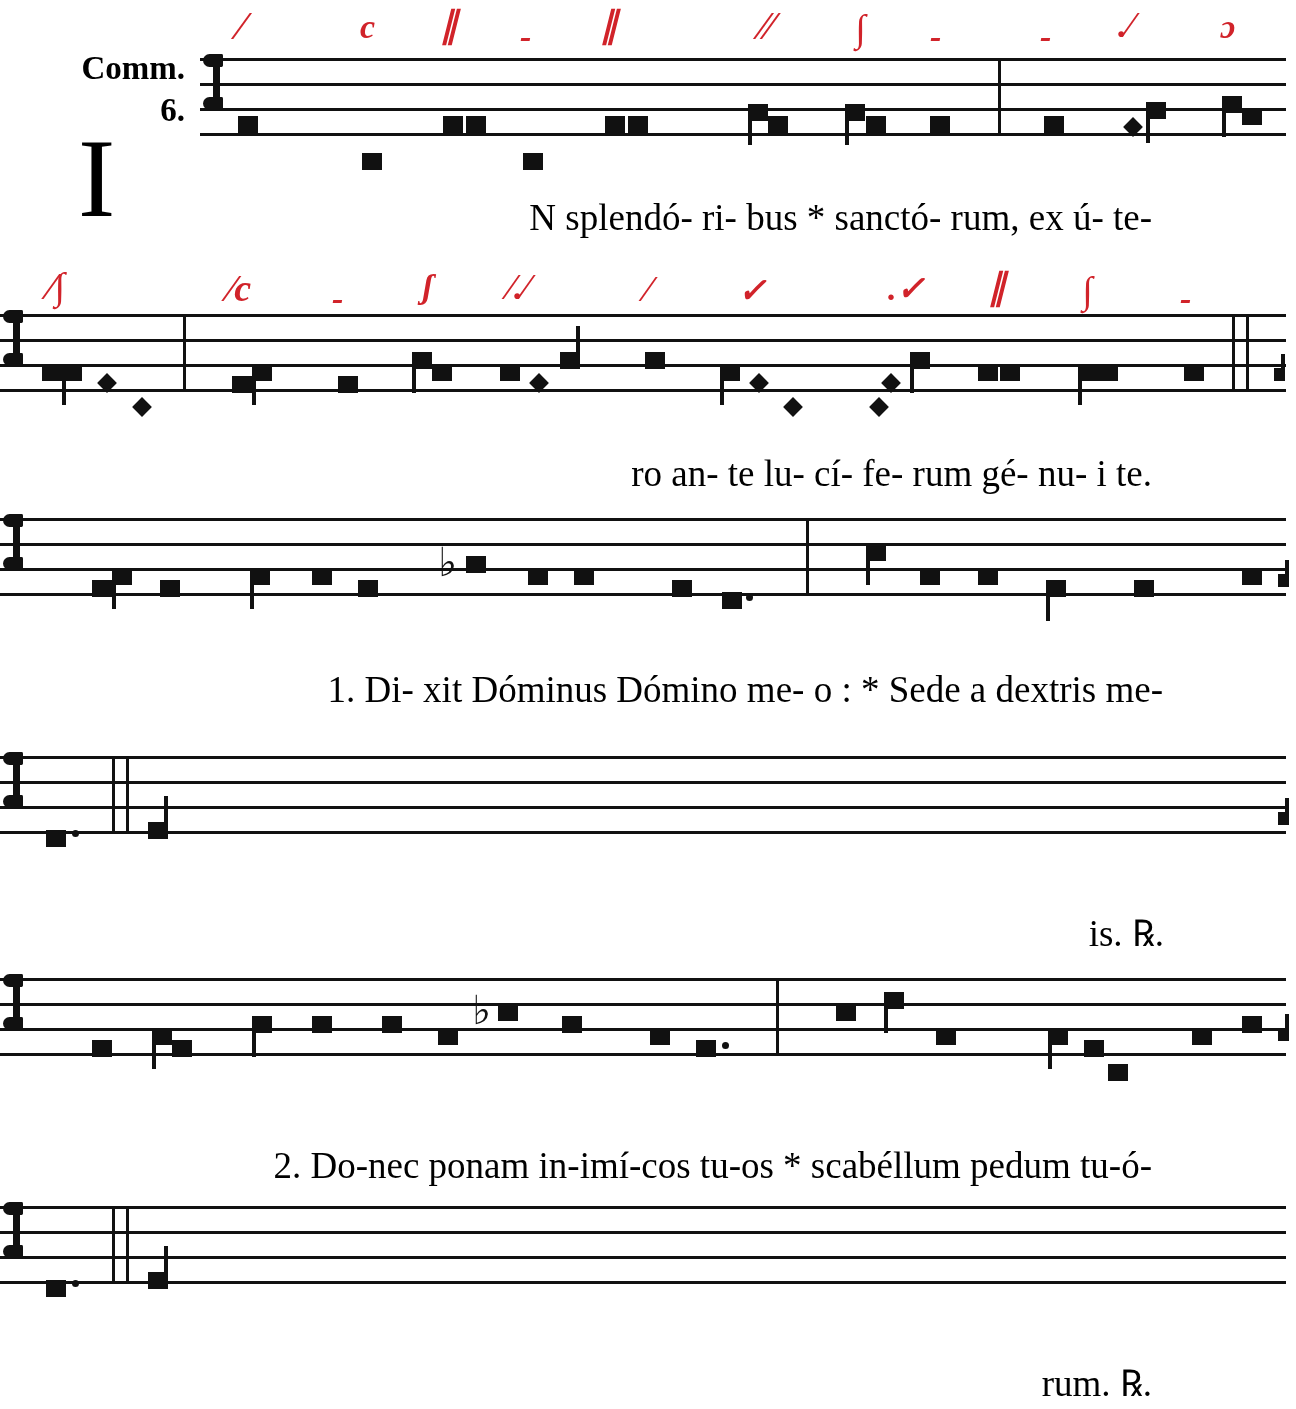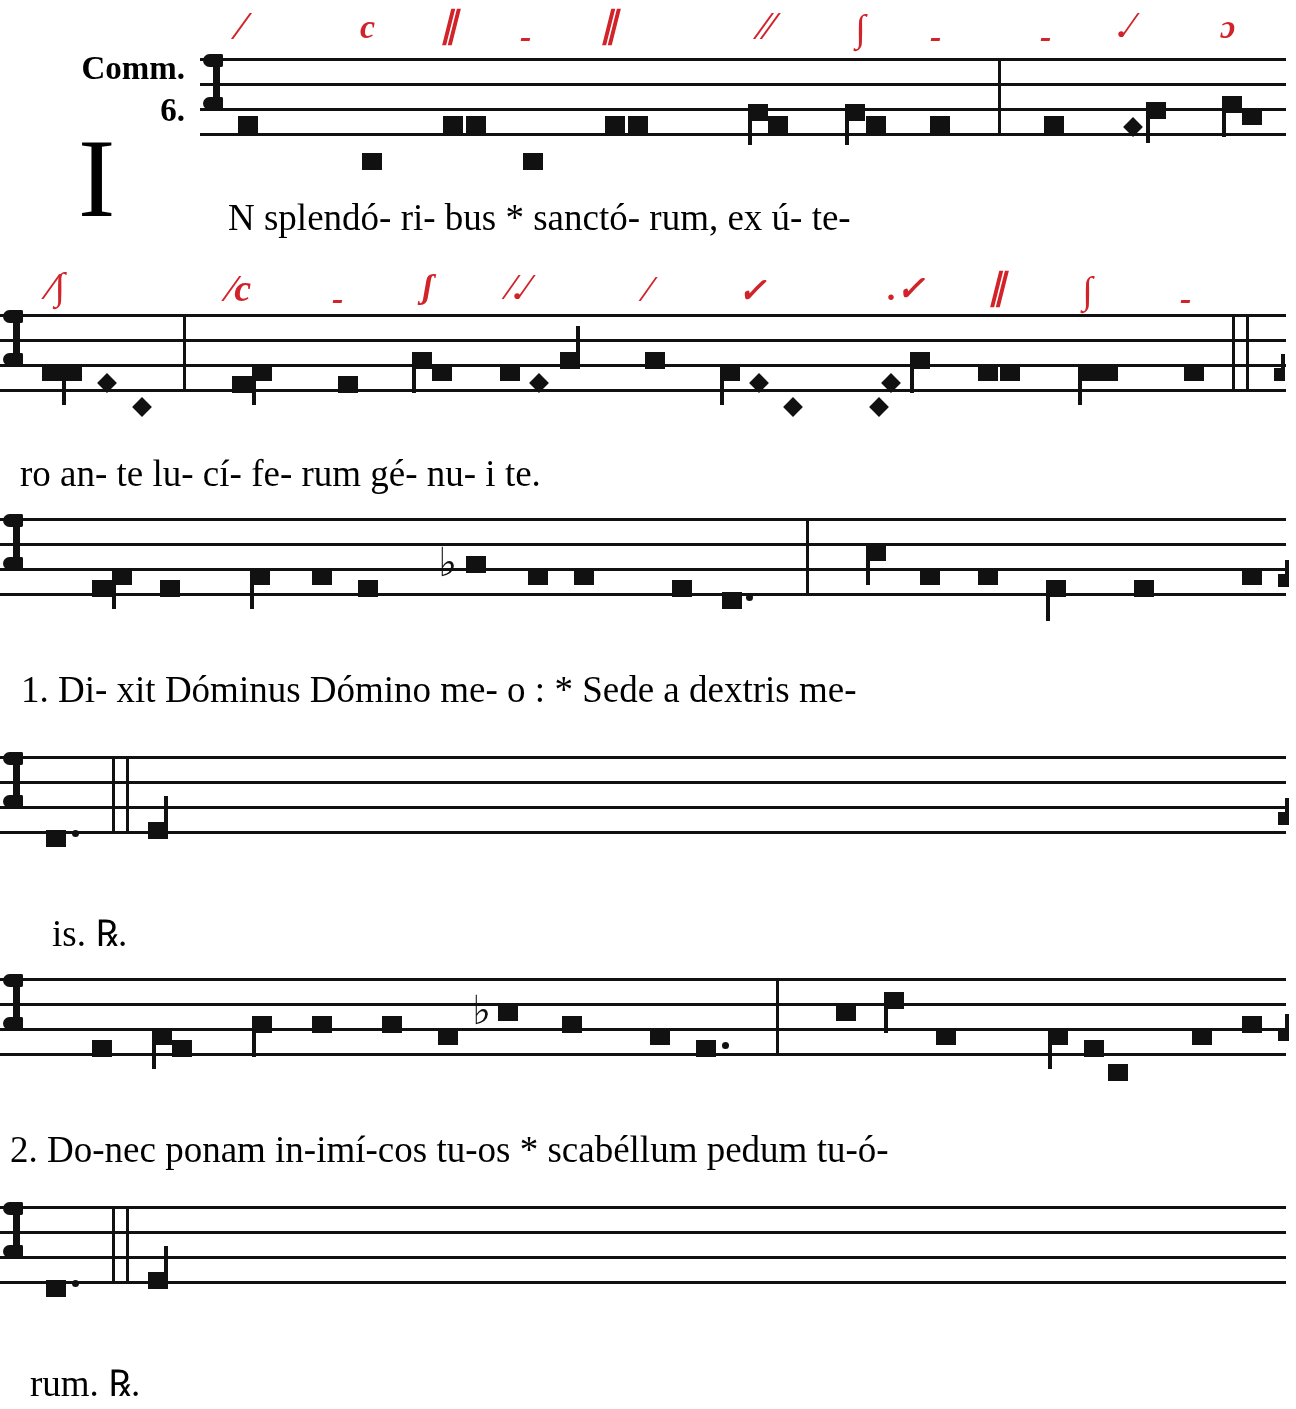--- a/index.html
+++ b/index.html
@@ -138,20 +138,21 @@
     white-space: nowrap;
   }
 
   
   .lyrics {
     position: absolute;
     left: 0;
     width: 1152px;
     font-size: 37px;
     white-space: nowrap;
+    text-align: right;
   }
   .lyrics span { display: inline-block; }
 
   .comm {
     position: absolute;
     font-weight: bold;
     font-size: 33px;
     text-align: right;
   }
   .bigI {
@@ -337,21 +338,21 @@
       </div>
 
       <div class="n" style="left:46px; top:80px;"></div>
       <div class="dot" style="left:72px; top:80px;"></div>
       <div class="dbl" style="left:112px; top:6px; height:78px;"></div>
       <div class="dbl" style="left:126px; top:6px; height:78px;"></div>
       <div class="n stemup" style="left:148px; top:72px;"></div>
       <div class="custos" style="left:1278px; top:62px;"></div>
     </div>
 
-    <div class="lyrics" style="top:166px; left:0;">
+    <div class="lyrics" style="top:166px; left:0;padding-left:12px;">
       <span style="margin-left:52px;">is.  ℞.</span>
     </div>
   </div>
 
   <div class="system" style="top:962px;">
     <div class="staff" style="position:absolute; left:0; top:10px; width:1296px;">
       <div class="line l1" style="left:0px; right:10px;"></div>
       <div class="line l2" style="left:0px; right:10px;"></div>
       <div class="line l3" style="left:0px; right:10px;"></div>
       <div class="line l4" style="left:0px; right:10px;"></div>
@@ -381,21 +382,21 @@
       <div class="n" style="left:936px; top:56px;"></div>
       <div class="n stemdown" style="left:1048px; top:56px;"></div>
       <div class="n" style="left:1084px; top:68px;"></div>
       <div class="n" style="left:1108px; top:92px;"></div>
       <div class="n" style="left:1192px; top:56px;"></div>
       <div class="n" style="left:1242px; top:44px;"></div>
       <div class="custos" style="left:1278px; top:56px;"></div>
     </div>
 
     <div class="lyrics" style="top:166px; left:0;">
-      <span style="margin-left:10px;">2. Do-nec ponam in-imí-cos  tu-os  *  scabéllum  pedum tu-ó-</span>
+      <span style="margin-left:10px;margin-top:16px;">2. Do-nec ponam in-imí-cos  tu-os  *  scabéllum  pedum tu-ó-</span>
     </div>
   </div>
 
   <div class="system" style="top:1190px;">
     <div class="staff" style="position:absolute; left:0; top:10px; width:1296px;">
       <div class="line l1" style="left:0px; right:10px;"></div>
       <div class="line l2" style="left:0px; right:10px;"></div>
       <div class="line l3" style="left:0px; right:10px;"></div>
       <div class="line l4" style="left:0px; right:10px;"></div>
 

